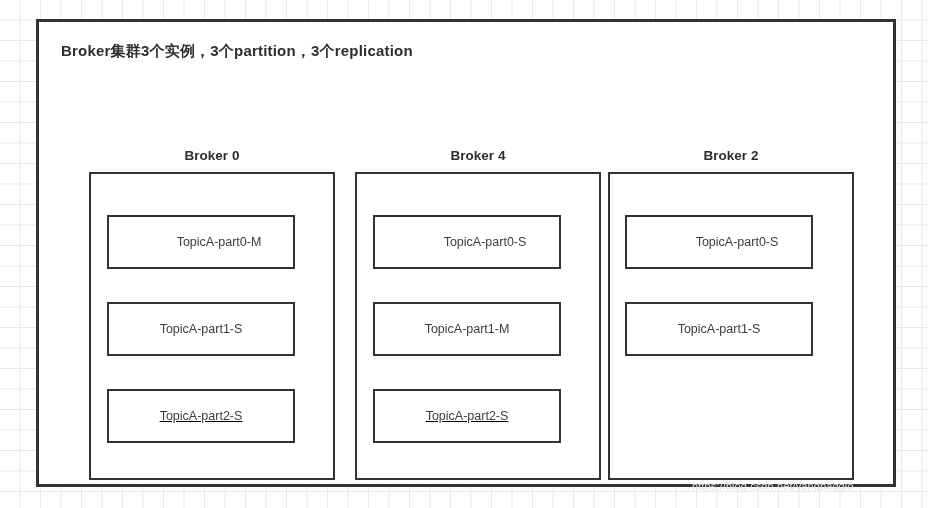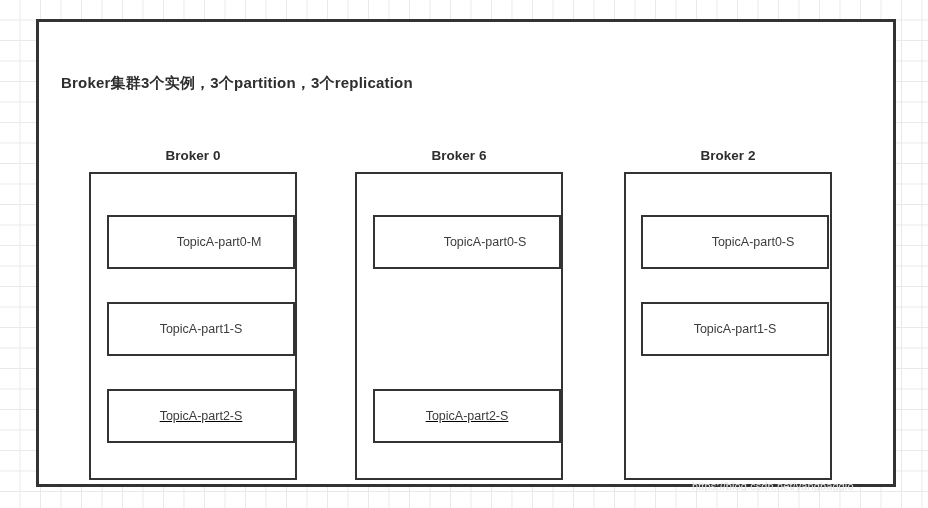--- a/index.html
+++ b/index.html
@@ -41,32 +41,31 @@
 
   #diagram-title {
     position: absolute;
     left: 22px;
     top: 20px;
     font-size: 15px;
     font-weight: bold;
     color: #2e2e2e;
     letter-spacing: 0.2px;
     white-space: nowrap;
-    margin-top: 32px;
   }
 
   
   .broker {
     position: absolute;
     top: 126px;
-    width: 208px;
+    width: 246px;
   }
   .broker-0 { left: 50px; }
   .broker-1 { left: 316px; }
-  .broker-2 { left: 585px; }
+  .broker-2 { left: 569px; }
 
   .broker-label {
     text-align: center;
     font-size: 13.5px;
     font-weight: bold;
     color: #2e2e2e;
     margin-bottom: 9px;
     white-space: nowrap;
   }
 
@@ -133,24 +132,27 @@
         <div class="partition partition-1">
           <span class="partition-label">TopicA-part1-S</span>
         </div>
         <div class="partition partition-2">
           <span class="partition-label">TopicA-part2-S</span>
         </div>
       </div>
     </div>
 
     <div class="broker broker-1">
-      <div class="broker-label">Broker 6</div>
+      <div class="broker-label">Broker 4</div>
       <div class="broker-box">
         <div class="partition partition-0">
           <span class="partition-label">TopicA-part0-S</span>
+        </div>
+        <div class="partition partition-1">
+          <span class="partition-label">TopicA-part1-M</span>
         </div>
         <div class="partition partition-2">
           <span class="partition-label">TopicA-part2-S</span>
         </div>
       </div>
     </div>
 
     <div class="broker broker-2">
       <div class="broker-label">Broker 2</div>
       <div class="broker-box">

